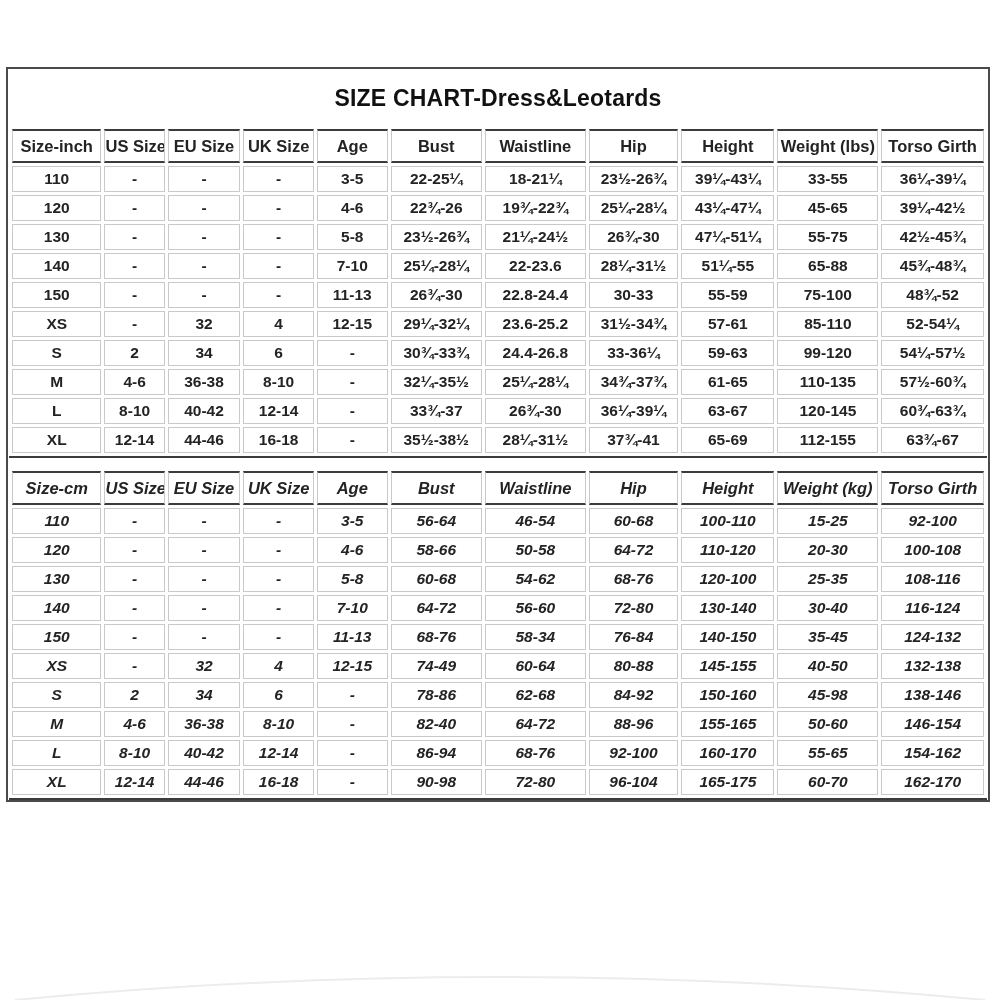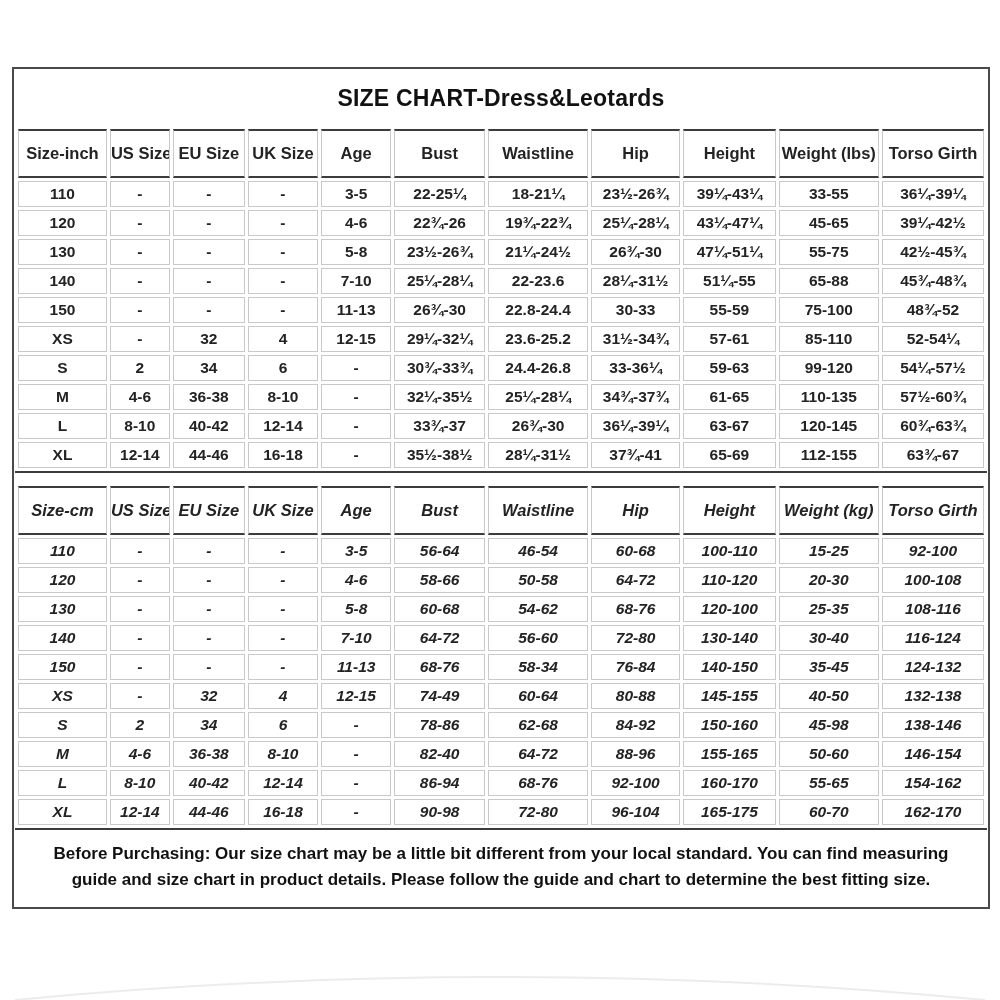--- a/index.html
+++ b/index.html
@@ -6,21 +6,21 @@
   html, body {
     width: 1000px; height: 1000px;
     background: #ffffff;
     font-family: "Liberation Sans", sans-serif;
     color: #232323;
     overflow: hidden;
     position: relative;
   }
   .panel {
     position: absolute;
-    left: 12px; right: 10px; top: 67px;
+    left: 6px; right: 10px; top: 67px;
     border: 2px solid #4a4a4a;
     background: #ffffff;
     padding: 0 1px;
   }
   .chart-title {
     text-align: center;
     font-size: 23px;
     font-weight: bold;
     letter-spacing: 0.2px;
     padding: 16px 0 14px 0;
@@ -29,21 +29,21 @@
   table.size-table {
     width: 100%;
     border-collapse: separate;
     border-spacing: 3px 3px;
     table-layout: fixed;
     border-bottom: 2px solid #3c3c3c;
   }
   table.size-table th {
     font-size: 16.5px;
     font-weight: bold;
-    height: 49px;
+    height: 34px;
     border-top: 2px solid #3c3c3c;
     border-bottom: 2px solid #3c3c3c;
     border-left: 1px solid #c9c9c9;
     border-right: 1px solid #c9c9c9;
     text-align: center;
     vertical-align: middle;
     background: #ffffff;
     white-space: nowrap;
     overflow: hidden;
   }
@@ -384,18 +384,17 @@
           <td>90-98</td>
           <td>72-80</td>
           <td>96-104</td>
           <td>165-175</td>
           <td>60-70</td>
           <td>162-170</td>
         </tr>
       </tbody>
   </table>
 
-  <div class="purchase-note">Before Purchasing: Our size chart may be a little bit different from your local standard. You can find measuring guide and size chart in product details. Please follow the guide and chart to determine the best fitting size.</div>
 </div>
 
 <svg class="bottom-arc" viewBox="0 0 1000 58" xmlns="http://www.w3.org/2000/svg">
   <path d="M 15 58 Q 500 12 985 58" fill="none" stroke="#ececec" stroke-width="2"></path>
 </svg>
 
 </body></html>

